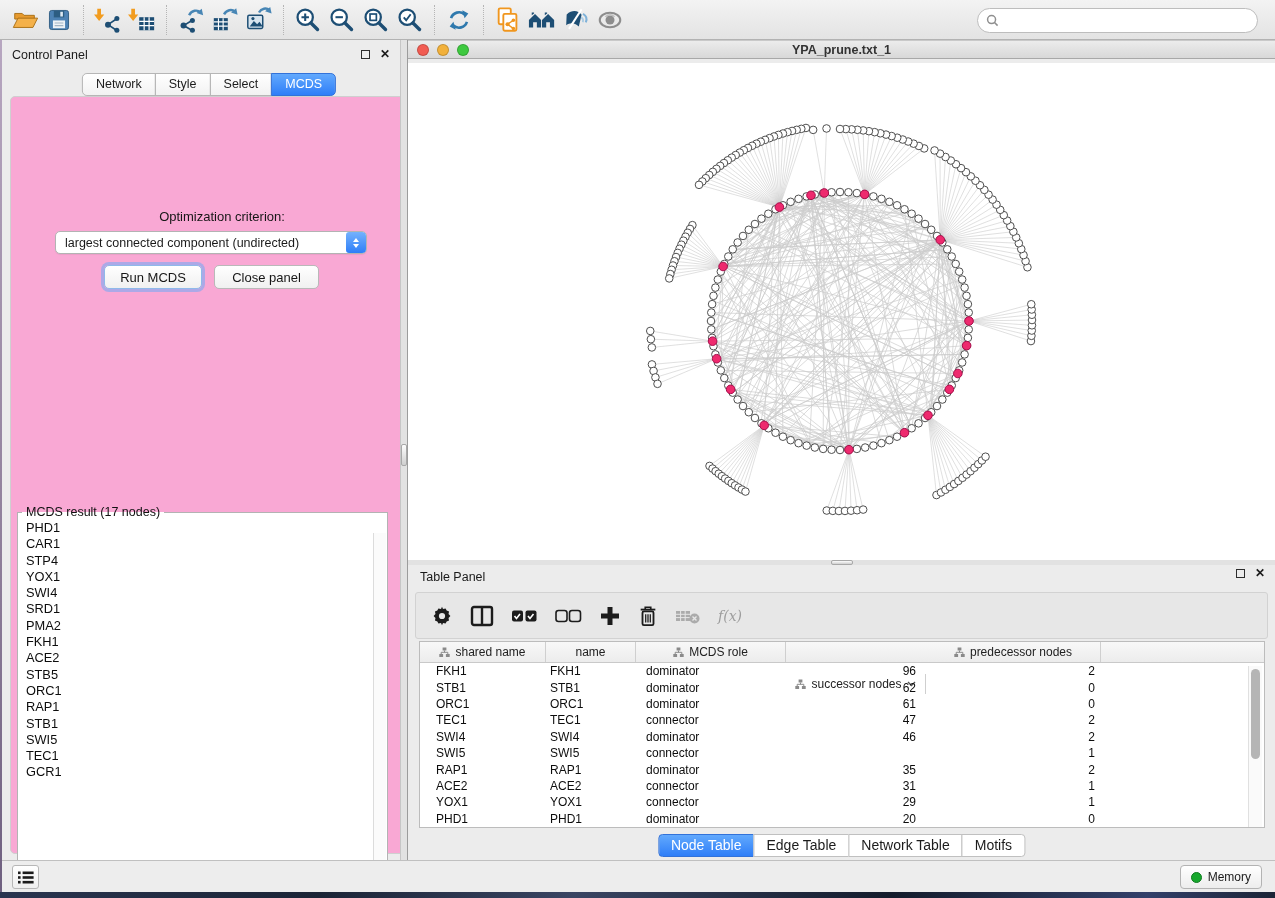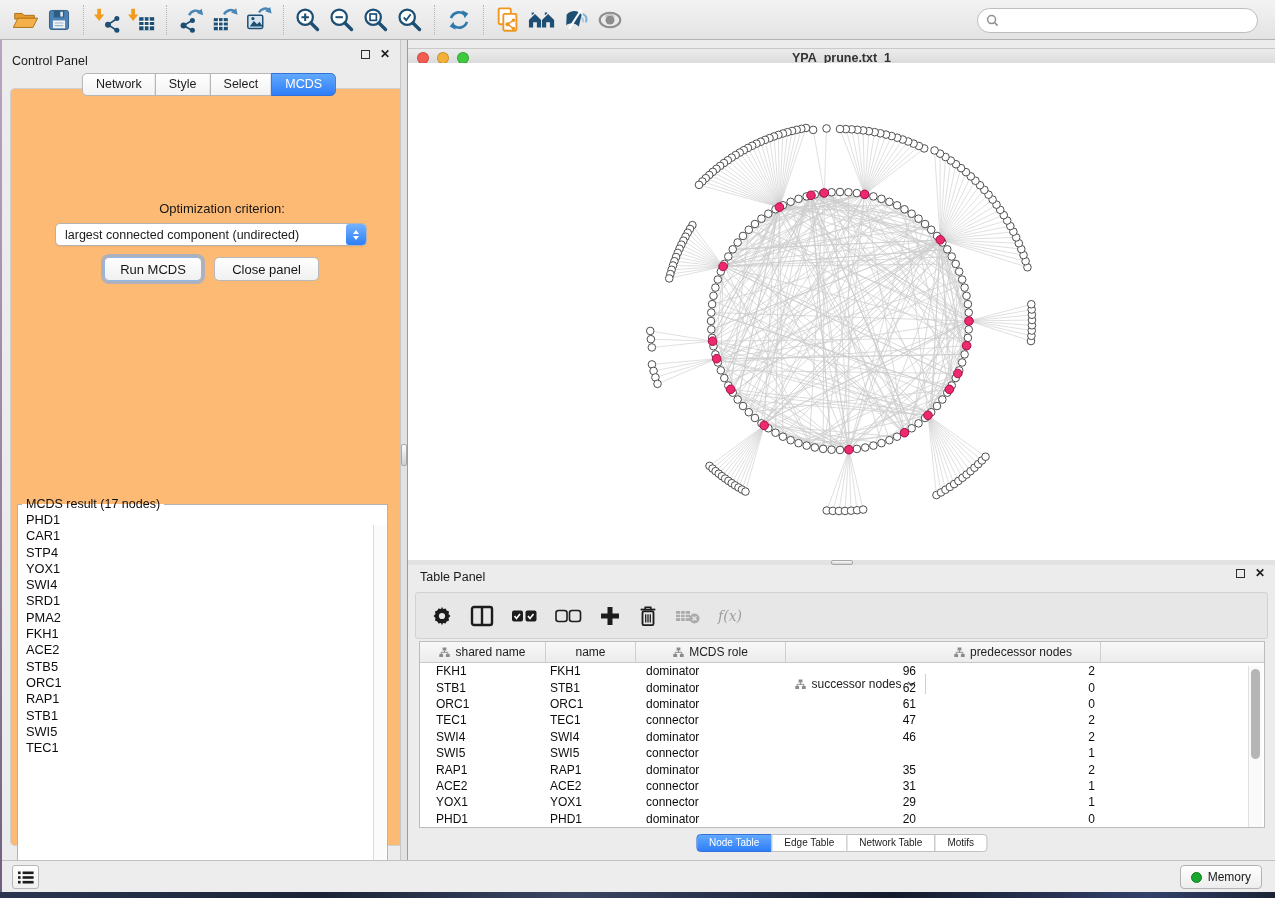--- a/index.html
+++ b/index.html
@@ -19,28 +19,28 @@
   .searchbox input { border:none; outline:none; background:transparent; flex:1; font-size:12.5px; margin-left:5px; font-family:"Liberation Sans",sans-serif;}
 
   
   .left-sliver { position:absolute; left:0; top:40px; width:2px; height:852px;
     background:linear-gradient(#b7a6c0,#8f7f9a 60%,#6f6080); }
   .wallpaper { position:absolute; left:0; top:892px; width:1275px; height:6px;
     background:linear-gradient(90deg,#2a3550,#1b2436 25%,#3a4563 45%,#141c2c 70%,#33406a 90%,#1b2436); }
 
   
   .control-panel { position:absolute; left:2px; top:40px; width:398px; height:820px; background:#ececec; }
-  .panel-titlebar { position:absolute; left:0; top:8px; width:100%; height:20px; display:flex; align-items:flex-end; }
+  .panel-titlebar { position:absolute; left:0; top:8px; width:100%; height:20px; display:flex; align-items:flex-start; }
   .panel-titlebar .ttl { font-size:12.5px; color:#1c1c1c; margin-left:10px; }
   .wicons { position:absolute; right:10px; top:2px; display:flex; gap:10px; align-items:center; }
   .float-ic { width:9px; height:9px; border:1.6px solid #2d2d2d; background:transparent; }
   .close-ic { font-size:12px; font-weight:bold; color:#1b1b1b; line-height:9px; }
 
-  .cp-inner { position:absolute; left:8px; top:48px; width:424px; height:758px;
-    background:#fdba74; border:1px solid #cfcfcf; border-radius:5px; }
+  .cp-inner { position:absolute; left:8px; top:56px; width:424px; height:758px;
+    background:#f9a8d4; border:1px solid #cfcfcf; border-radius:5px; }
 
   .seg { position:absolute; top:33px; left:50%; transform:translateX(-50%); display:inline-flex; z-index:3; }
   .seg .sg { border:1px solid #b6b6b6; margin-left:-1px; padding:3px 13px 4px;
     background:linear-gradient(#ffffff,#f2f2f2); font-size:12.5px; color:#1c1c1c; cursor:default; white-space:nowrap;}
   .seg .sg:first-child { border-radius:5px 0 0 5px; margin-left:16px; }
   .seg .sg:last-child { border-radius:0 5px 5px 0; }
   .seg .sg.sel { background:linear-gradient(#62a9fd,#2e7ef8); color:#fff; border-color:#3272d9; }
 
   .opt-label { position:absolute; left:0; top:112px; width:100%; text-align:center; font-size:13px; color:#161616; }
   .dropdown { position:absolute; left:44px; top:134px; width:312px; height:23px;
@@ -70,21 +70,21 @@
   .vsplit { position:absolute; left:400px; top:40px; width:8px; height:820px; background:#e2e2e2;
     border-left:1px solid #c6c6c6; border-right:1px solid #9c9c9c; }
   .vsplit .handle { position:absolute; left:0px; top:404px; width:6px; height:22px;
     background:linear-gradient(#fdfdfd,#cfcfcf); border:1px solid #a8a8a8; border-radius:2px; }
   .hsplit { position:absolute; left:408px; top:560px; width:867px; height:5px; background:#e2e2e2; }
   .hsplit .handle { position:absolute; left:50%; top:0px; width:22px; height:5px; transform:translateX(-50%);
     background:linear-gradient(#fdfdfd,#cfcfcf); border:1px solid #a8a8a8; border-radius:2px; }
 
   
   .net-window { position:absolute; left:408px; top:40px; width:867px; height:520px; }
-  .net-titlebar { position:absolute; left:0; top:8px; width:100%; height:19px;
+  .net-titlebar { position:absolute; left:0; top:0; width:100%; height:19px;
     background:linear-gradient(#ececec,#d8d8d8); border-top:1px solid #c9c9c9; border-bottom:1px solid #a8a8a8;
     display:flex; align-items:center; }
   .lights { display:flex; gap:8px; margin-left:9px; }
   .light { width:12px; height:12px; border-radius:50%; border:1px solid rgba(0,0,0,.18); }
   .net-title { position:absolute; left:0; right:0; text-align:center; font-size:12.5px; font-weight:bold; color:#333; }
   .net-canvas { position:absolute; left:0; top:23px; width:867px; height:497px; background:#fff; }
 
   
   .table-panel { position:absolute; left:408px; top:565px; width:867px; height:295px; background:#ececec; }
   .tp-titlebar { position:relative; height:24px; }
@@ -104,21 +104,21 @@
   .tbl-body .tr { display:flex; height:16.4px; }
   .td { font-size:12px; color:#0d0d0d; display:flex; align-items:center; overflow:hidden; white-space:nowrap; }
   .td.al { justify-content:flex-start; }
   .td.ar { justify-content:flex-end; }
   .tbl-scroll { position:absolute; right:2px; top:24px; width:14px; height:161px;
     background:#fafafa; border-left:1px solid #e0e0e0; }
   .tbl-thumb { position:absolute; left:2px; top:3px; width:9px; height:90px; background:#b5b5b5; border-radius:5px; }
 
   .tp-tabs { position:absolute; left:50%; transform:translateX(-50%); top:269px; display:inline-flex; }
   .tp-tabs .sg { border:1px solid #c0c0c0; margin-left:-1px; padding:2px 12px 3px;
-    background:#fff; font-size:10px; color:#1c1c1c; white-space:nowrap; }
+    background:#fff; font-size:14px; color:#1c1c1c; white-space:nowrap; }
   .tp-tabs .sg:first-child { border-radius:4px 0 0 4px; margin-left:0; }
   .tp-tabs .sg:last-child { border-radius:0 4px 4px 0; }
   .tp-tabs .sg.sel { background:linear-gradient(#62a9fd,#2e7ef8); color:#fff; border-color:#3272d9; }
 
   
   .statusbar { position:absolute; left:0; top:860px; width:1275px; height:32px;
     background:#ededed; border-top:1px solid #c0c0c0; }
   .list-btn { position:absolute; left:12px; top:4px; width:27px; height:24px;
     background:linear-gradient(#fff,#efefef); border:1px solid #b7b7b7; border-radius:3px;
     display:flex; align-items:center; justify-content:center; }
@@ -316,20 +316,21 @@
             <li>SRD1</li>
             <li>PMA2</li>
             <li>FKH1</li>
             <li>ACE2</li>
             <li>STB5</li>
             <li>ORC1</li>
             <li>RAP1</li>
             <li>STB1</li>
             <li>SWI5</li>
             <li>TEC1</li>
+            <li>GCR1</li>
           </ul>
         <div class="mcds-scroll"></div>
       </fieldset>
     </div>
   </aside>
 
   <div class="vsplit">
       <div class="handle"></div>
     </div>
 

